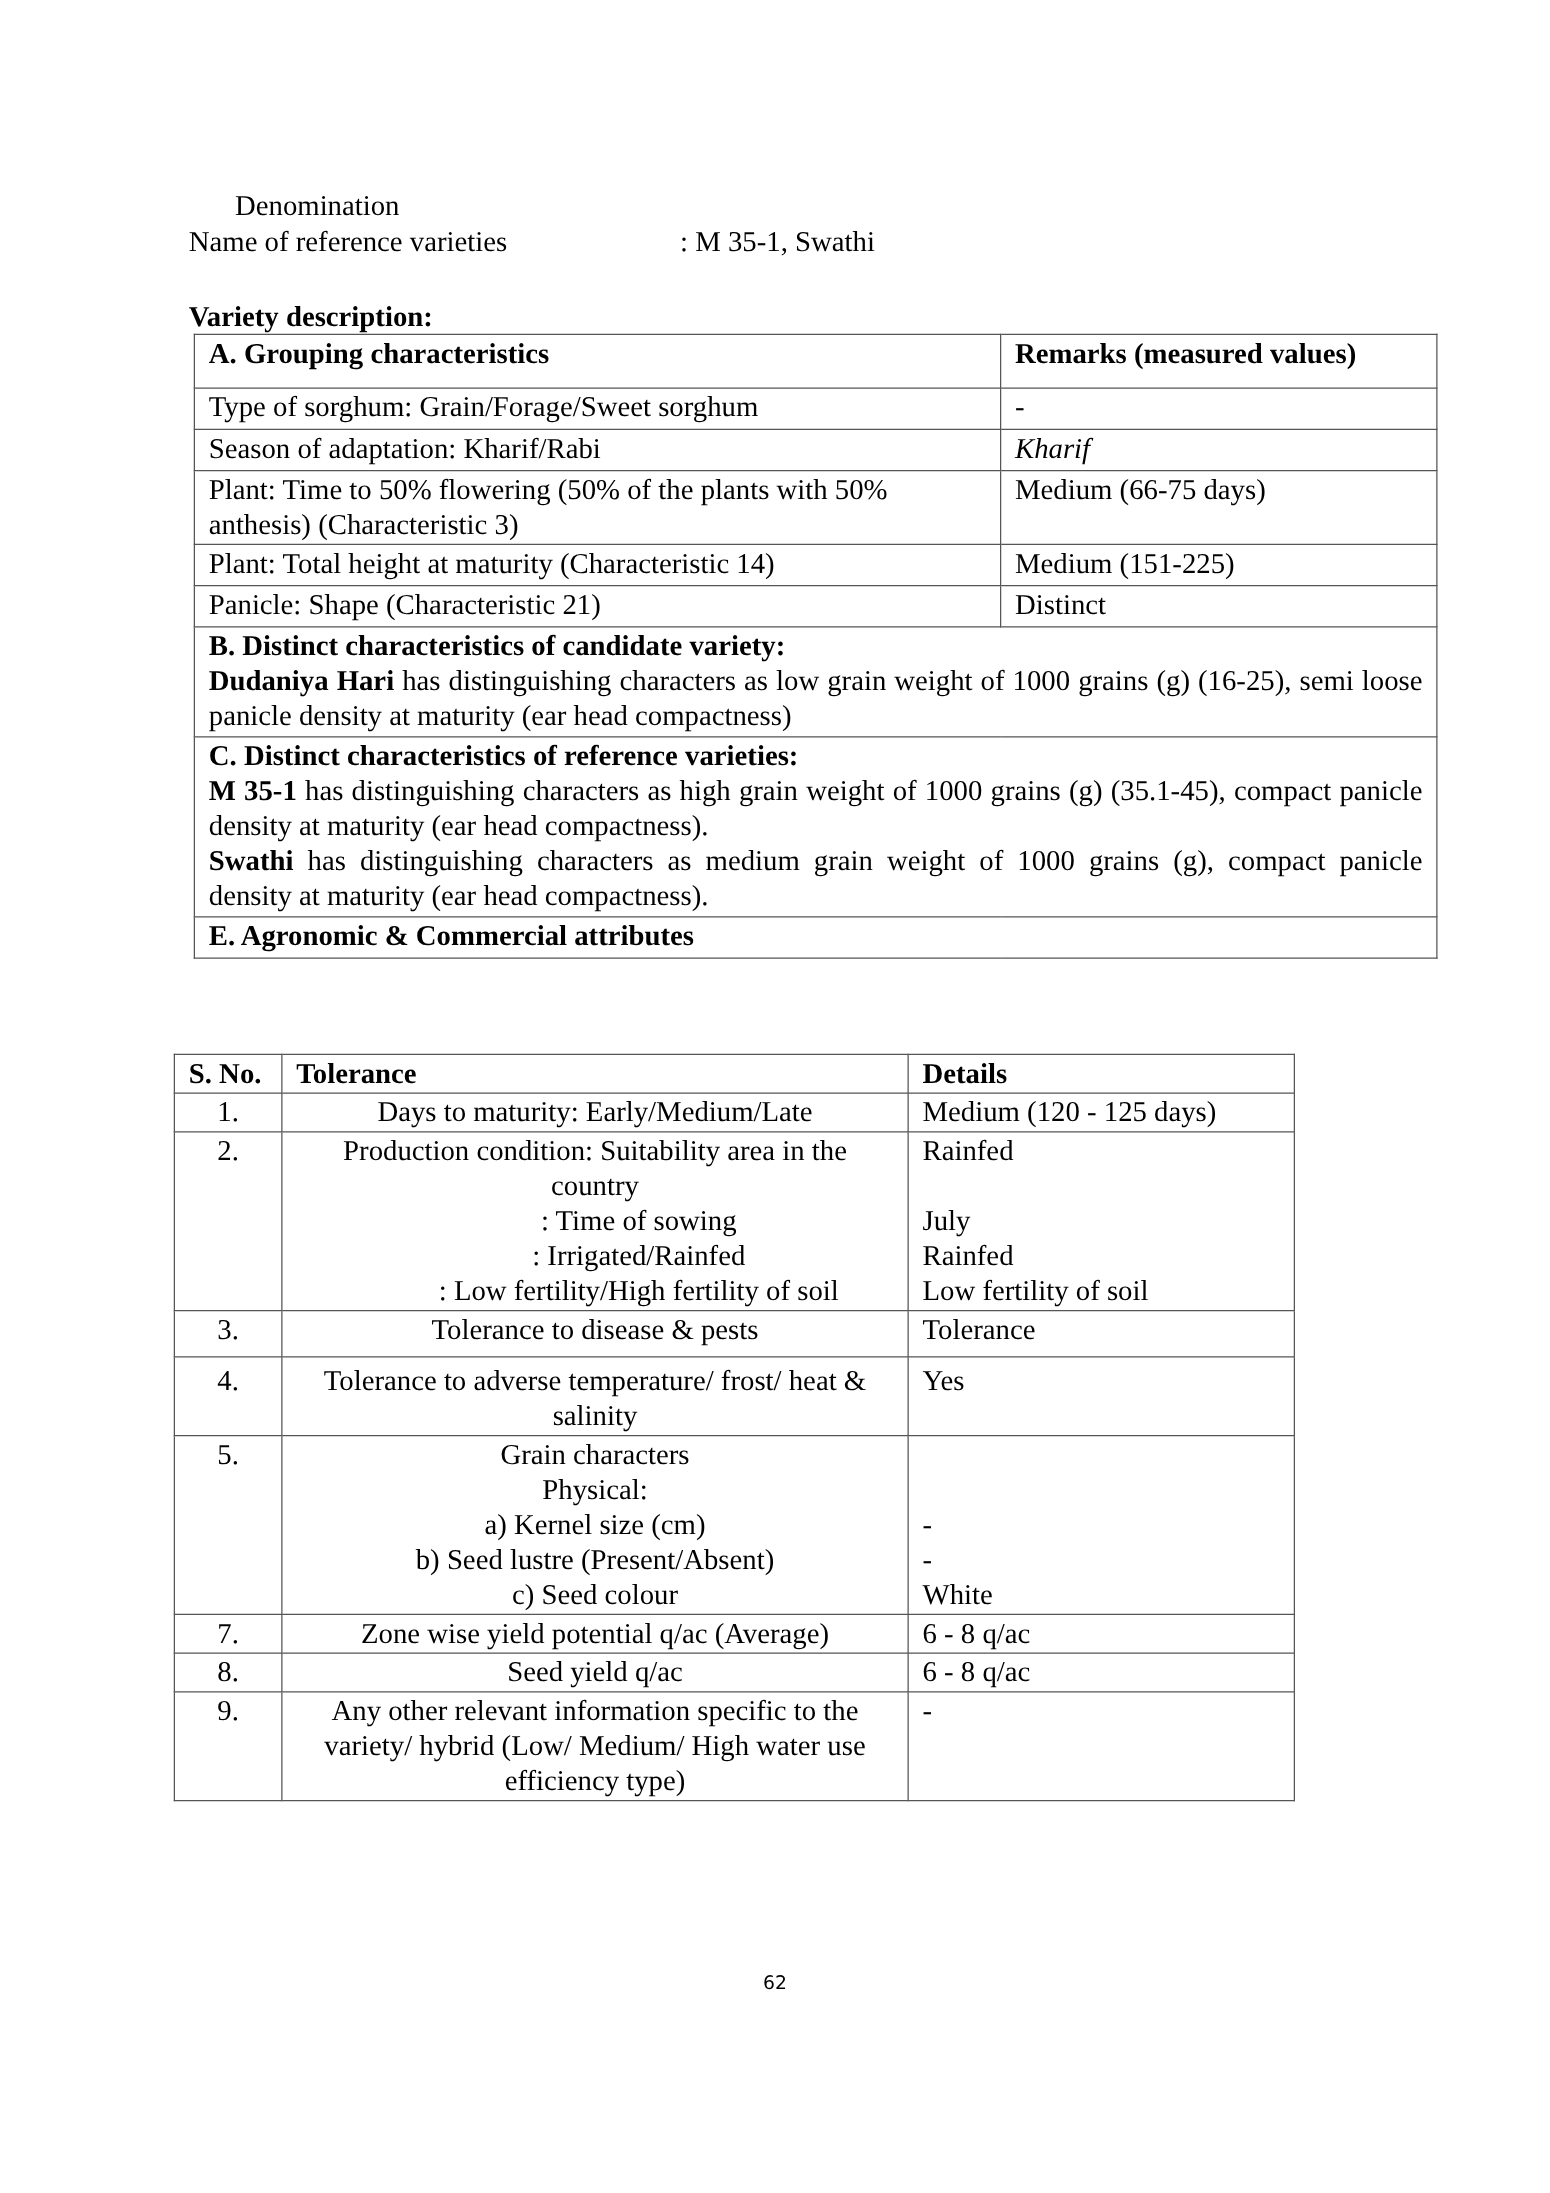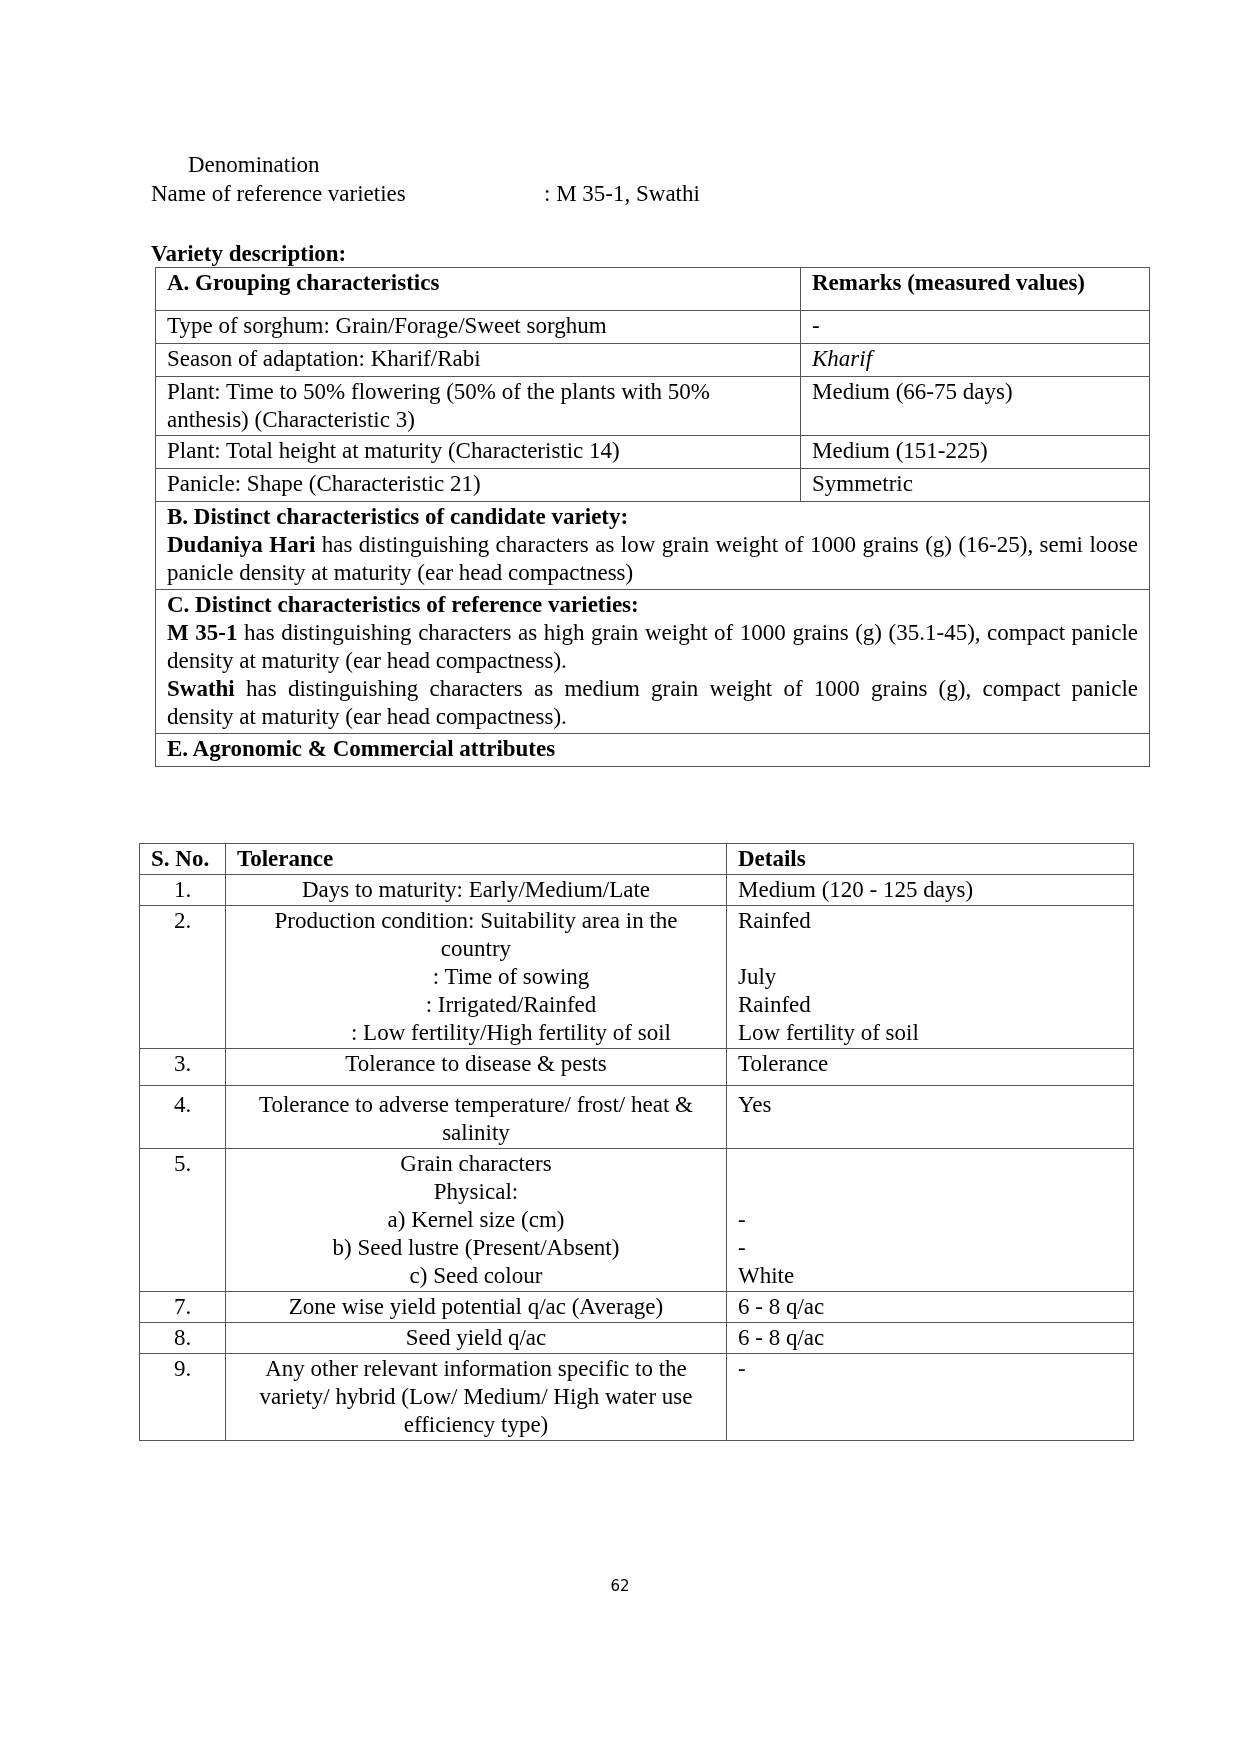--- a/index.html
+++ b/index.html
@@ -19,21 +19,21 @@
   #tableA td.c1 { width: 622px; }
   #tableA tr.hdr td { height: 40px; font-weight: bold; }
   #tableA tr.r td { height: 30px; }
   #tableA td.full { padding-top: 1px; padding-bottom: 2px; text-align: justify; }
   #tableA td.ital { font-style: italic; }
   .bold { font-weight: bold; }
   #tableA tr.drow td { height: 30px; }
   #tableA tr.drow td.c1d { width: 570px; font-weight: bold; }
   #tableA tr.erow td { height: 30px; font-weight: bold; }
 
-  #tableE { left: 139px; top: 843px; width: 995px; }
+  #tableE { left: 139px; top: 843px; width: 897px; }
   #tableE td.sn { width: 63px; text-align: center; }
   #tableE td.at { width: 478px; text-align: center; }
   #tableE th { font-weight: bold; height: 26px; }
   #tableE th.sn { text-align: left; padding-left: 11px; }
   .ind { padding-left: 70px; display: block; }
   .sub { display: block; }
 
   #pagenum { position: absolute; left: 0; width: 1240px; top: 1577px; text-align: center;
              font-family: "DejaVu Sans", "Liberation Sans", sans-serif; font-size: 15px; }
 </style>
@@ -62,21 +62,21 @@
   <tr class="r">
     <td class="c1">Plant: Time to 50% flowering (50% of the plants with 50% anthesis) (Characteristic 3)</td>
     <td>Medium (66-75 days)</td>
   </tr>
   <tr class="r">
     <td class="c1">Plant: Total height at maturity (Characteristic 14)</td>
     <td>Medium (151-225)</td>
   </tr>
   <tr class="r">
     <td class="c1">Panicle: Shape (Characteristic 21)</td>
-    <td>Symmetric</td>
+    <td>Distinct</td>
   </tr>
   <tr>
     <td colspan="2" class="full">
       <div class="bold">B. Distinct characteristics of candidate variety:</div>
       <div><span class="bold">Dudaniya Hari</span><span> has distinguishing characters as low grain weight of 1000 grains (g) (16-25), semi loose panicle density at maturity (ear head compactness)</span></div>
     </td>
   </tr>
   <tr>
     <td colspan="2" class="full">
       <div class="bold">C. Distinct characteristics of reference varieties:</div>

